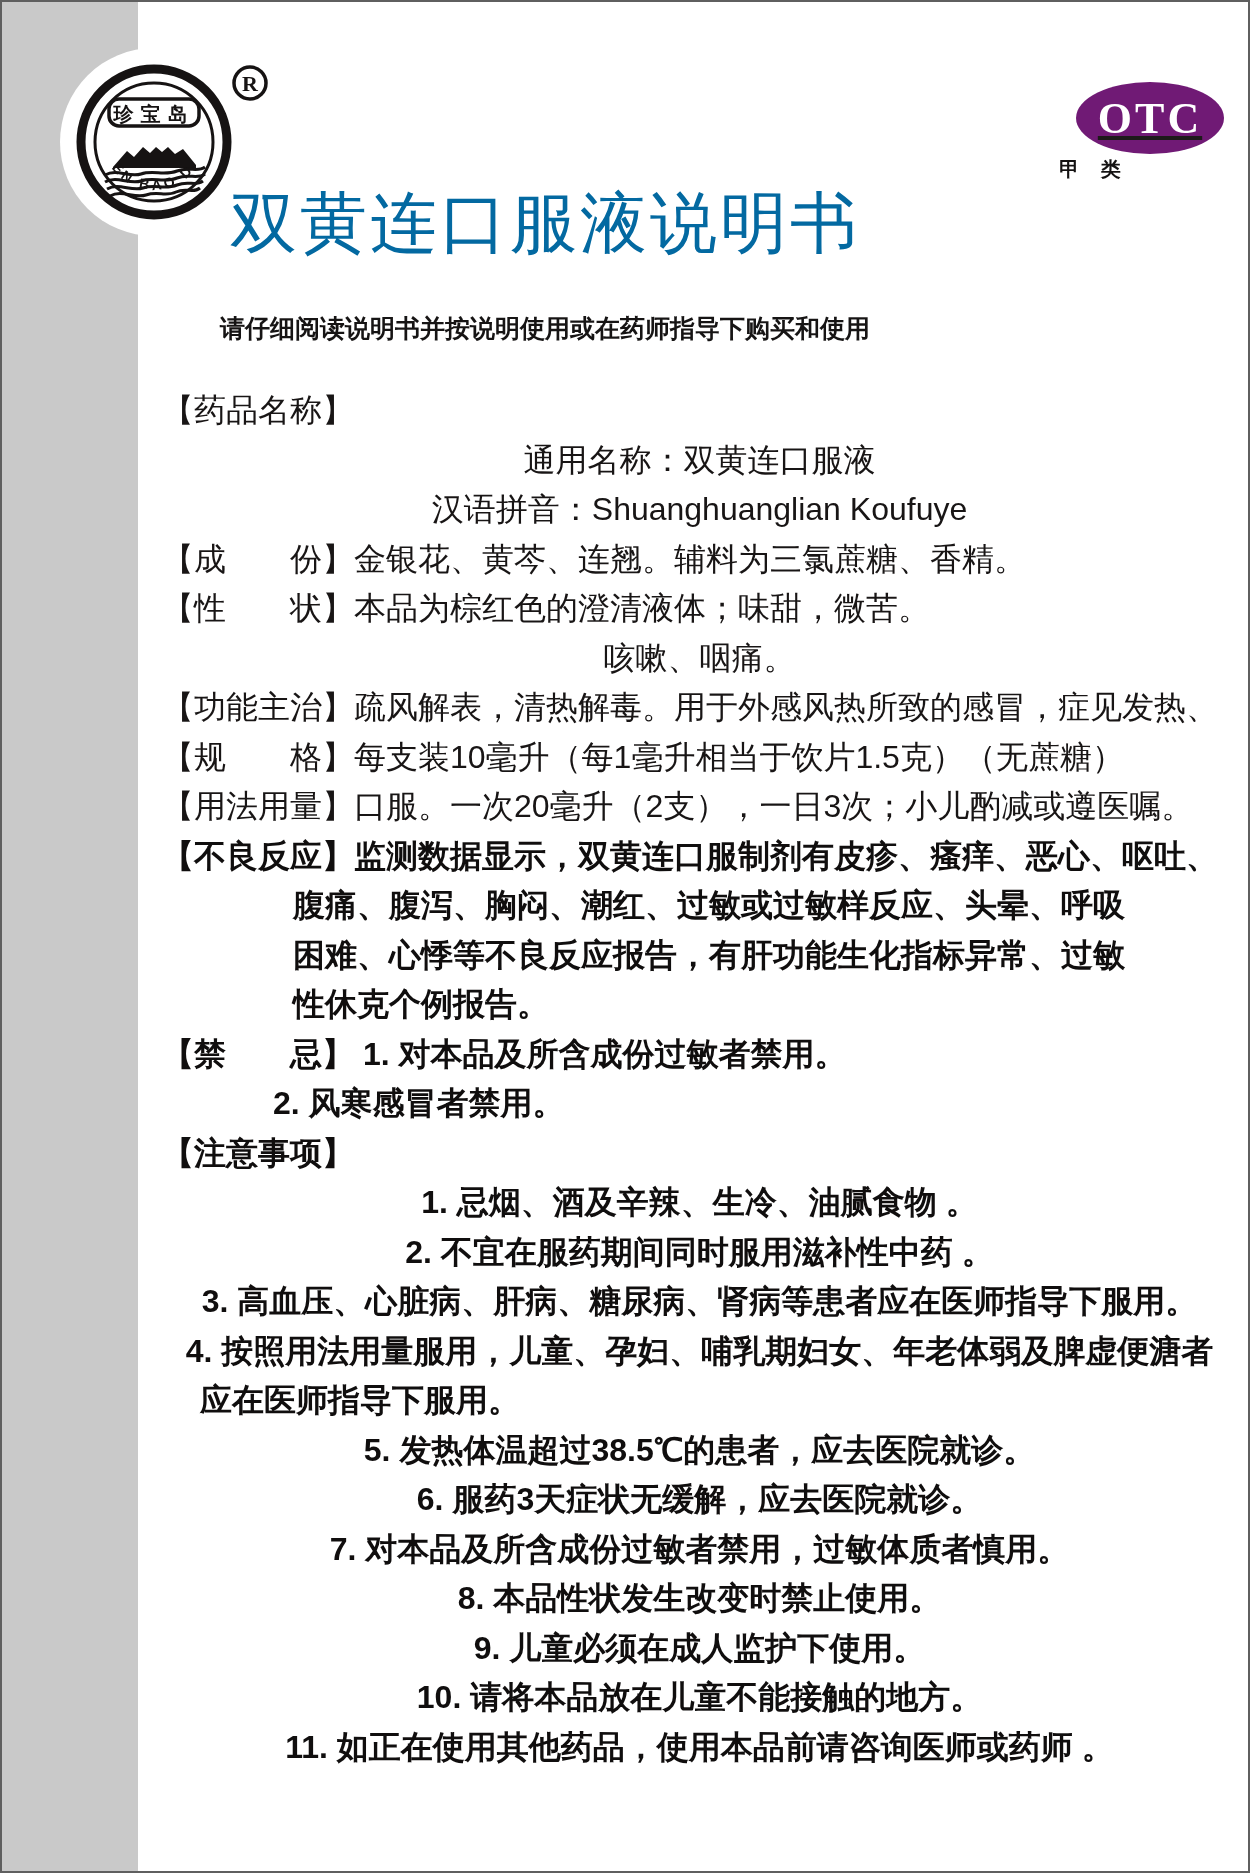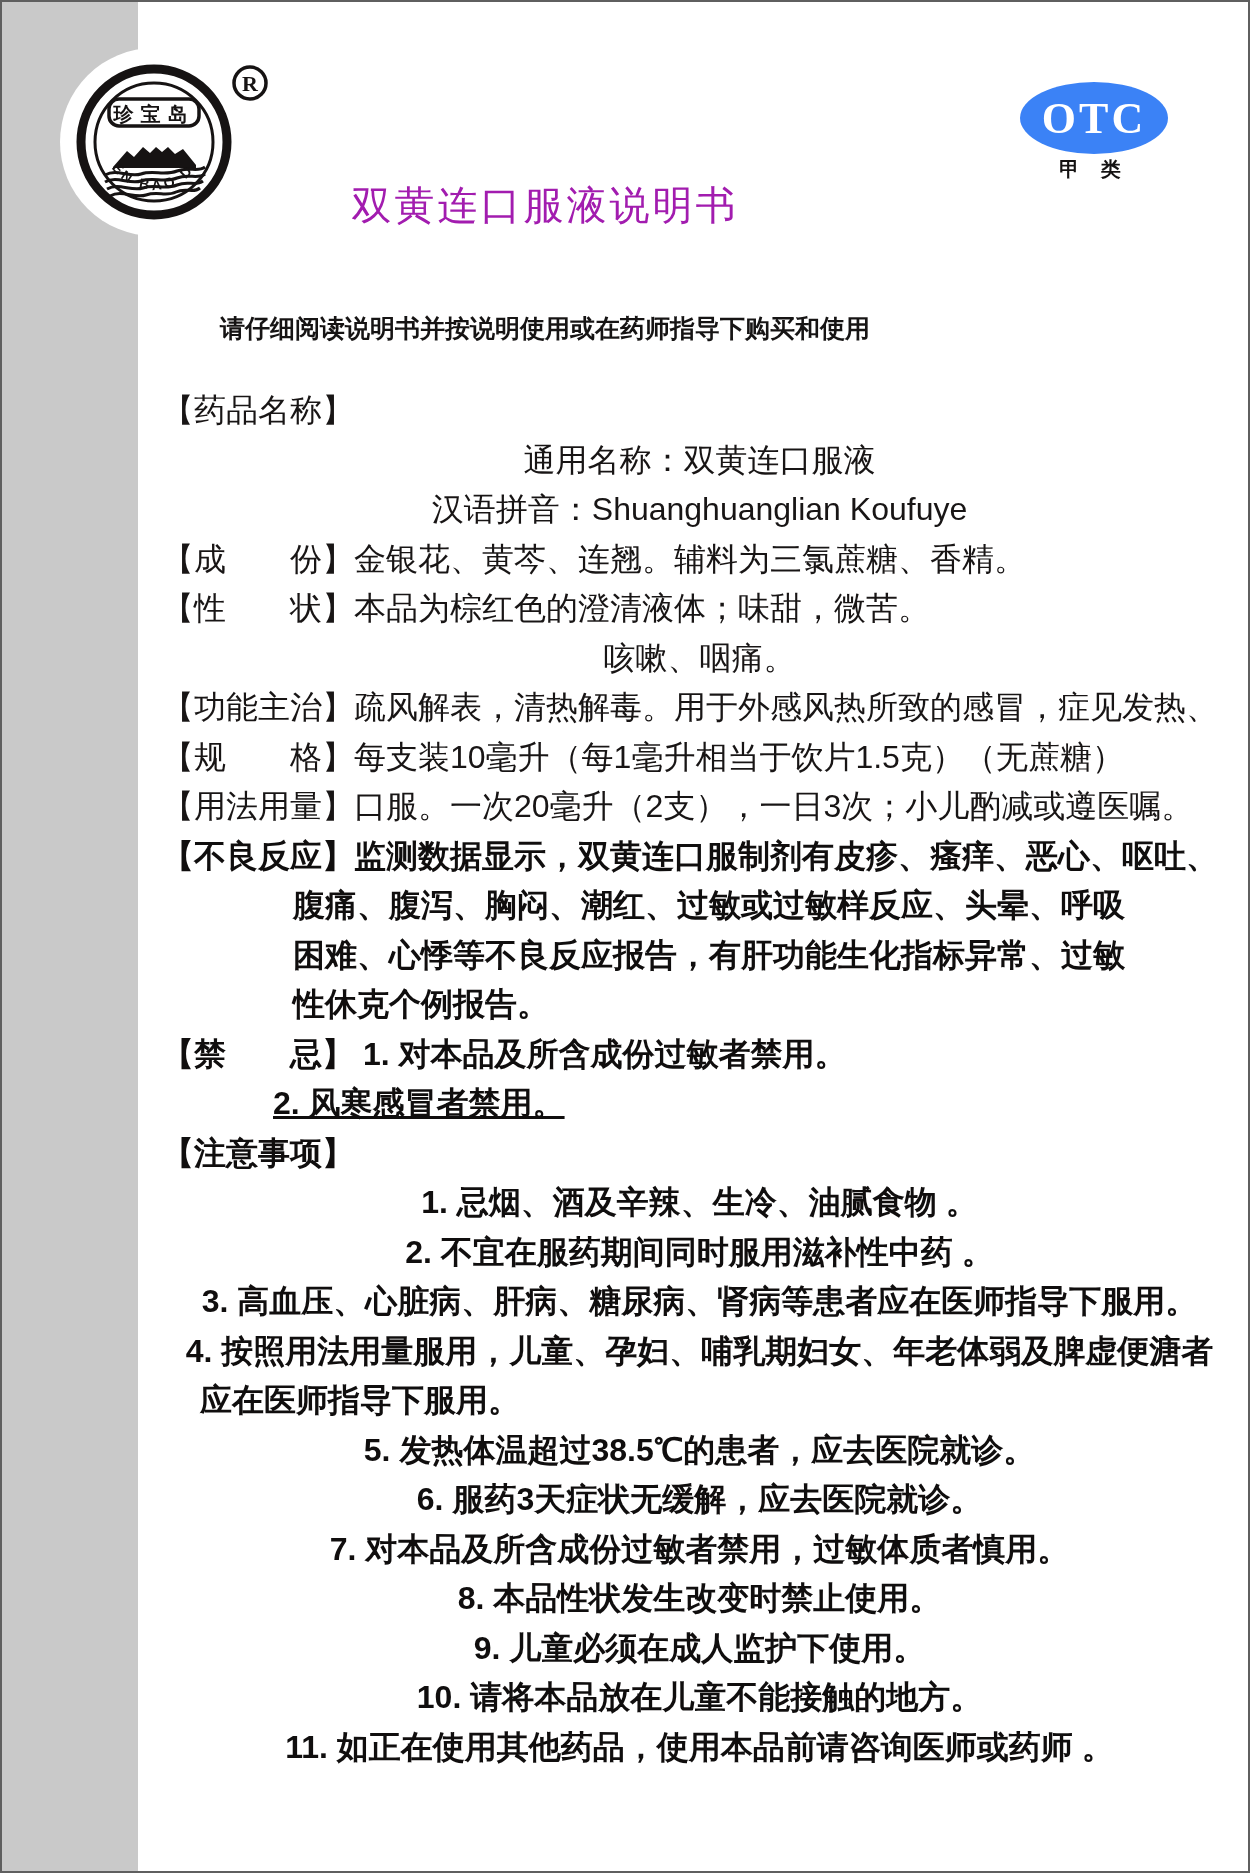--- a/index.html
+++ b/index.html
@@ -14,25 +14,25 @@
     color:#1d1a1a;
   }
   .graybar {
     position:absolute; left:0; top:0;
     width:136px; height:100%;
     background:#c9c9c9;
   }
   .logo-svg { position:absolute; left:55px; top:45px; }
 
   .otc-badge {
-    position:absolute; left:1018px; top:80px;
+    position:absolute; left:1074px; top:80px;
     width:148px; height:72px;
-    background:#3b82f6;
+    background:#701a75;
     border-radius:50%;
-    display:flex; align-items:center; justify-content:center;
+    display:flex; align-items:center; justify-content:center;text-decoration:underline;
   }
   .otc-text {
     color:#ffffff;
     font-family:"Liberation Serif", serif;
     font-weight:700;
     font-size:44px;
     letter-spacing:3px;
   }
   .otc-class {
     position:absolute; left:1018px; top:154px;
@@ -41,23 +41,23 @@
     color:#141212;
   }
 
   .title-wrap {
     position:absolute; left:138px; top:176px;
     width:810px; text-align:center;
   }
   .doc-title {
     font-family:"Liberation Serif", serif;
     font-weight:500;
-    font-size:40px;
+    font-size:67px;
     letter-spacing:3px;
-    color:#a21caf;
+    color:#0369a1;
     white-space:nowrap;
   }
   .doc-subtitle {
     position:absolute; left:0; top:134px; width:100%;
     font-size:25px; font-weight:700;
     color:#161414;
     white-space:nowrap;
     text-align:center;
   }
 
@@ -69,21 +69,21 @@
     font-size:32px;
     font-weight:500;
     line-height:49.5px;
     height:49.5px;
     white-space:pre;
     color:#181515;
   }
   .line.bold { font-weight:800; color:#100e0e; }
   .ind1 { padding-left:15px;text-align:center; }
   .ind2 { padding-left:131px; }
-  .ind3 { padding-left:111px;text-decoration:underline; }
+  .ind3 { padding-left:111px; }
   .ind4 { padding-left:38px; }
 </style>
 </head>
 <body>
 
 <div class="page">
 
   <div class="graybar"></div>
 
   <svg class="logo-svg" width="225" height="205" viewBox="0 0 225 205">

